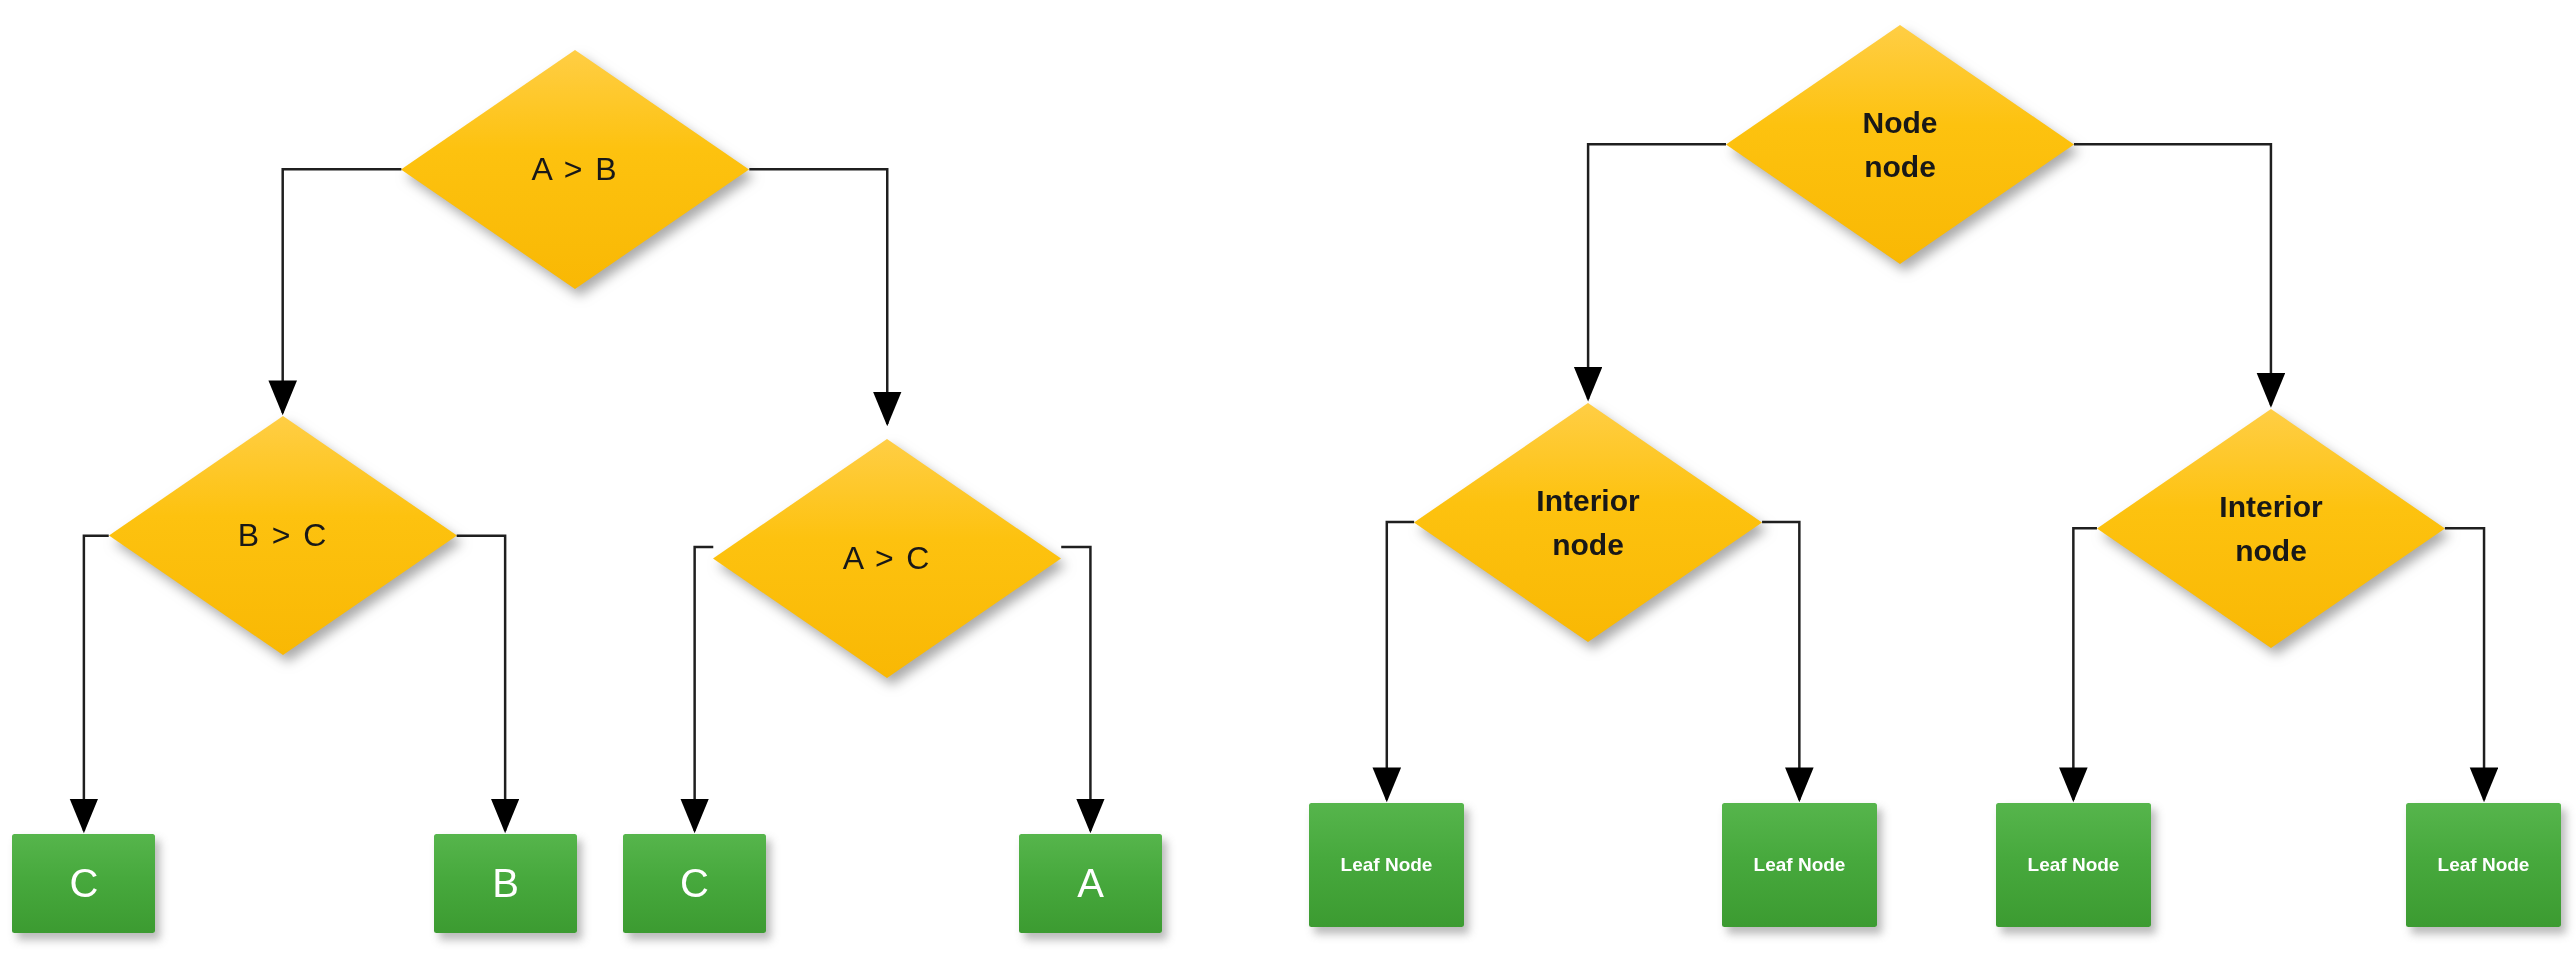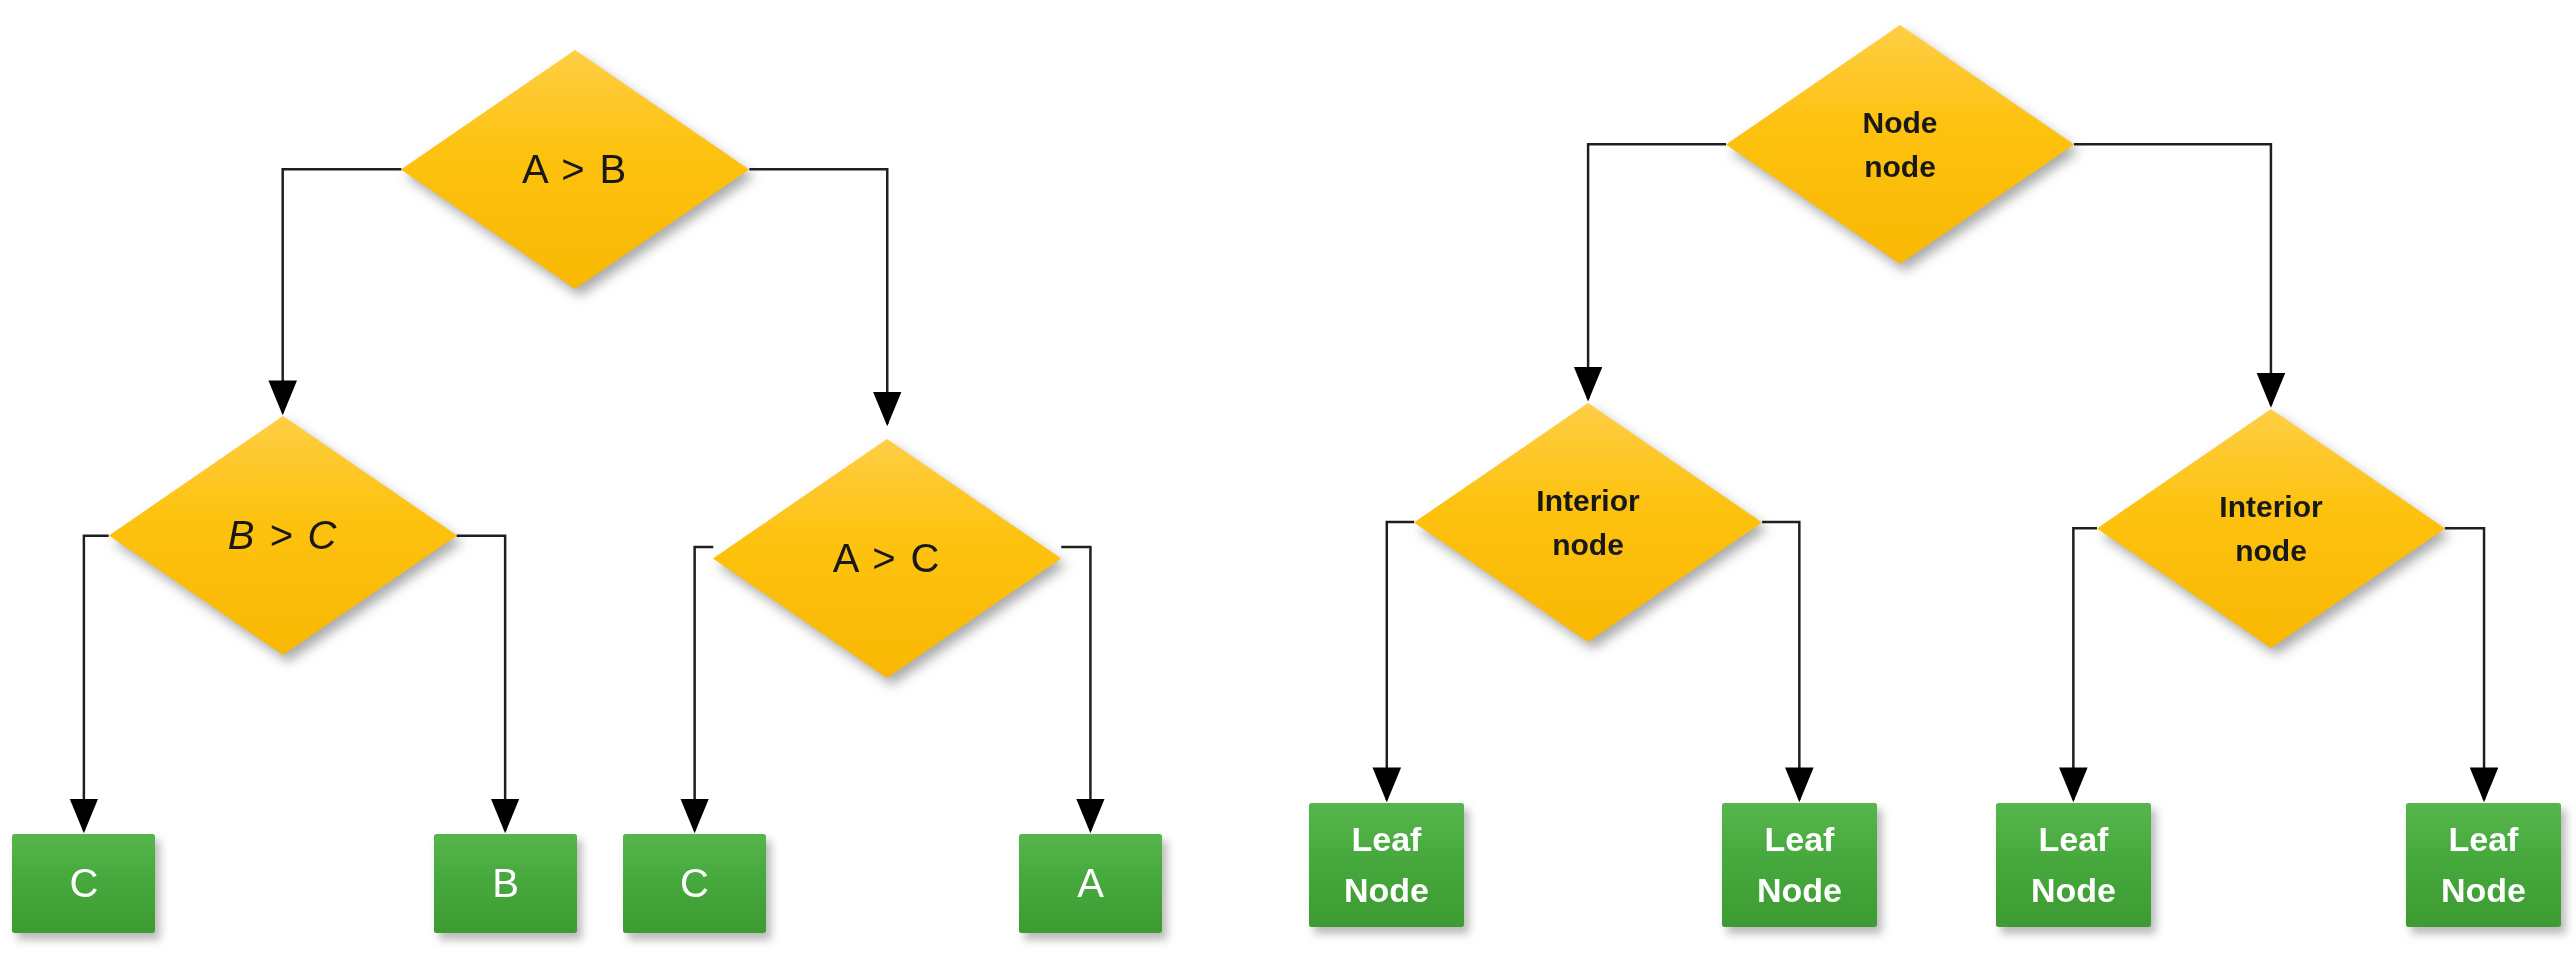--- a/index.html
+++ b/index.html
@@ -46,21 +46,21 @@
     height: 100%;
     clip-path: polygon(50% 0, 100% 50%, 50% 100%, 0 50%);
     background: linear-gradient(180deg, #ffce45 0%, #fdc20f 42%, #f9b804 100%);
     display: flex;
     align-items: center;
     justify-content: center;
     text-align: center;
   }
   .diamond .label {
     color: #181818;
-    font-size: 40px;
+    font-size: 32px;
   }
   .tree-left .diamond .label {
     white-space: nowrap;
     letter-spacing: 1.9px;
   }
   .tree-right .diamond .label {
     font-weight: bold;
     font-size: 30px;
     line-height: 1.45;
     max-width: 118px;
@@ -85,21 +85,21 @@
     height: 99px;
   }
   .leafbox.single .label {
     font-size: 40px;
   }
   .leafbox.double {
     width: 155px;
     height: 124px;
   }
   .leafbox.double .label {
-    font-size: 34px;
+    font-size: 19px;
     font-weight: bold;
     line-height: 1.5;
     max-width: 93px;
   }
 </style>
 </head>
 <body>
 
 <div id="canvas">
 
@@ -126,21 +126,21 @@
   </svg>
 
   <section class="tree-left">
 
     <div class="diamond-wrap" style="left:401px; top:50px;">
       <div class="diamond">
         <span class="label">A &gt; B</span>
       </div>
     </div>
 
-    <div class="diamond-wrap" style="left:109px; top:416px;font-style:italic;">
+    <div class="diamond-wrap" style="left:109px; top:416px;">
       <div class="diamond">
         <span class="label">B &gt; C</span>
       </div>
     </div>
 
     <div class="diamond-wrap" style="left:713px; top:439px;">
       <div class="diamond">
         <span class="label">A &gt; C</span>
       </div>
     </div>

